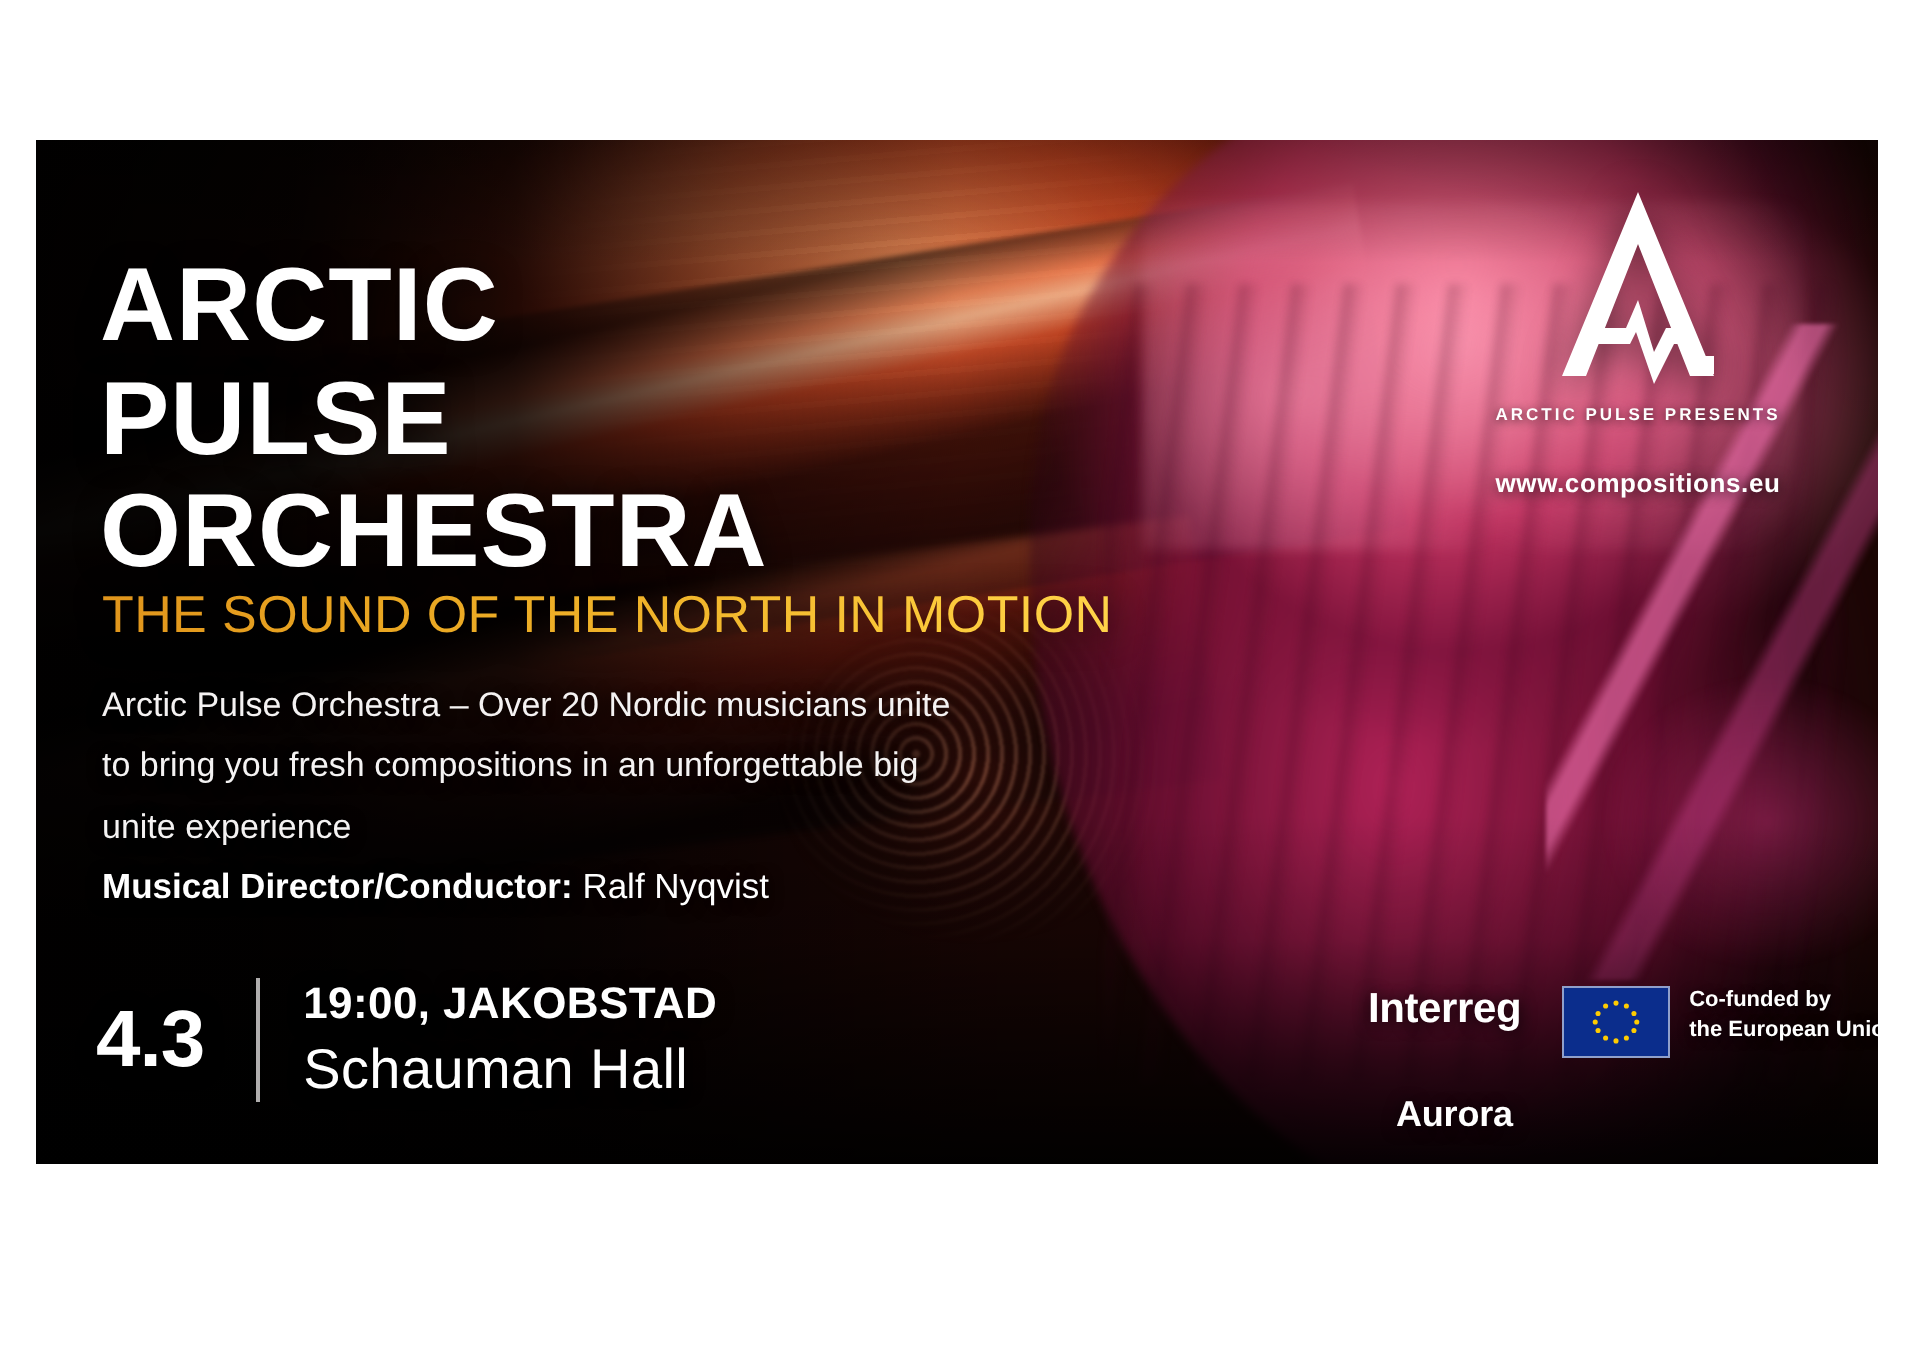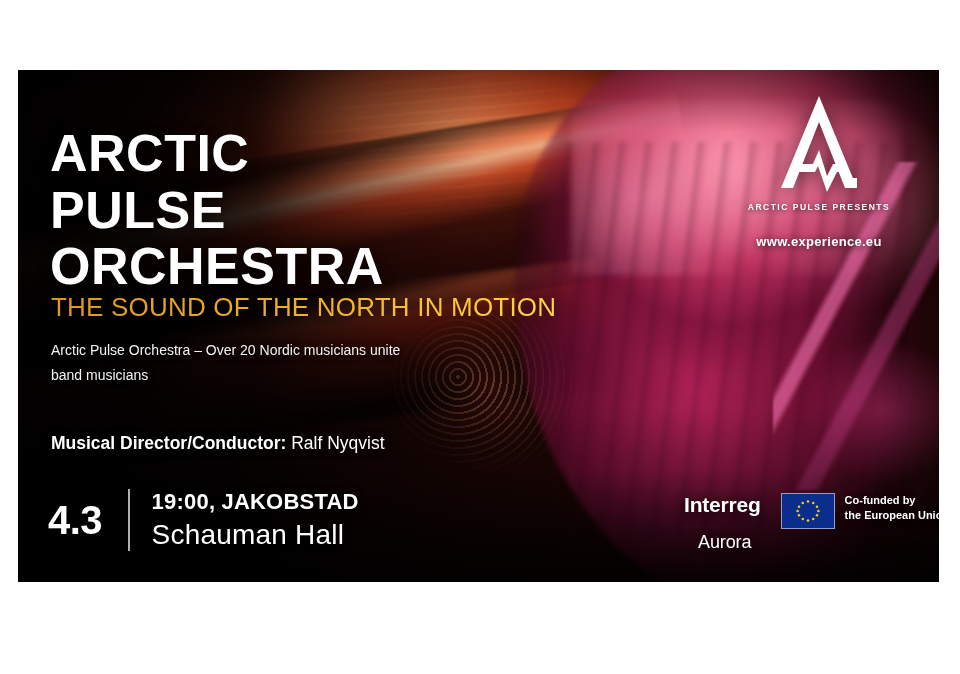--- a/index.html
+++ b/index.html
@@ -250,21 +250,21 @@
     filter: drop-shadow(0 2px 8px rgba(0,0,0,0.7));
   }
 
   
   #body-copy {
     position: absolute;
     left: 33px;
     top: 268px;
     width: 500px;
     color: #f4f2f2;
-    font-size: 14px;
+    font-size: 17px;
     line-height: 1.78;
     font-weight: 400;
     text-shadow: 0 1px 8px rgba(0,0,0,0.85);
   }
   #body-copy .ln { display: block; white-space: nowrap; }
 
   
   #credit {
     position: absolute;
     left: 33px;
@@ -391,25 +391,25 @@
   #eu-caption {
     margin-left: 10px;
     color: #ffffff;
     font-size: 11px;
     font-weight: 700;
     line-height: 1.34;
     white-space: nowrap;
     text-shadow: 0 1px 6px rgba(0,0,0,0.8);
   }
   #interreg-program {
-    margin-top: 3px;
+    margin-top: 18px;
     margin-left: 14px;
     color: #ffffff;
     font-size: 18px;
-    font-weight: 400;
+    font-weight: 700;
     letter-spacing: -0.1px;
     text-shadow: 0 1px 8px rgba(0,0,0,0.8);
   }
 </style>
 </head>
 <body>
 
 <div id="page">
 
   <div id="poster">
@@ -433,21 +433,22 @@
       <h1 id="headline">
         <span class="hl">ARCTIC</span>
         <span class="hl">PULSE</span>
         <span class="hl">ORCHESTRA</span>
       </h1>
 
       <div id="subtitle">THE SOUND OF THE NORTH IN MOTION</div>
 
       <div id="body-copy">
         <span class="ln">Arctic Pulse Orchestra – Over 20 Nordic musicians unite</span>
-        <span class="ln">band musicians</span>
+        <span class="ln">to bring you fresh compositions in an unforgettable big</span>
+        <span class="ln">unite experience</span>
       </div>
 
       <div id="credit">
         <span class="credit-label">Musical Director/Conductor:</span>
         <span class="credit-value">Ralf Nyqvist</span>
       </div>
 
       <div id="datebar">
         <div id="date-number">4.3</div>
         <div id="date-divider"></div>
@@ -460,21 +461,21 @@
       <div id="brand">
         <svg id="brand-mark" viewBox="0 0 92 104" aria-hidden="true">
 
           <path d="M46 4 L84 96 L72 96 L46 30 L20 96 L8 96 Z" fill="#ffffff"></path>
 
           <path d="M20 72 L40 72 L46 58 L54 84 L60 72 L70 72 L70 80 L64 80 L54 100 L45 74 L42 80 L20 80 Z" fill="#ffffff"></path>
 
           <rect x="74" y="86" width="10" height="9" fill="#ffffff"></rect>
         </svg>
         <div id="brand-tagline">ARCTIC PULSE PRESENTS</div>
-        <div id="brand-url">www.experience.eu</div>
+        <div id="brand-url">www.compositions.eu</div>
       </div>
 
       <div id="funding">
         <div id="funding-row">
           <div id="interreg-word">Interreg</div>
           <div id="eu-flag">
             <svg viewBox="0 0 54 36" aria-hidden="true">
               <rect x="0" y="0" width="54" height="36" fill="#0b2d8c"></rect>
               <g fill="#ffcc00">
                 <circle cx="27" cy="8" r="1.35"></circle>

